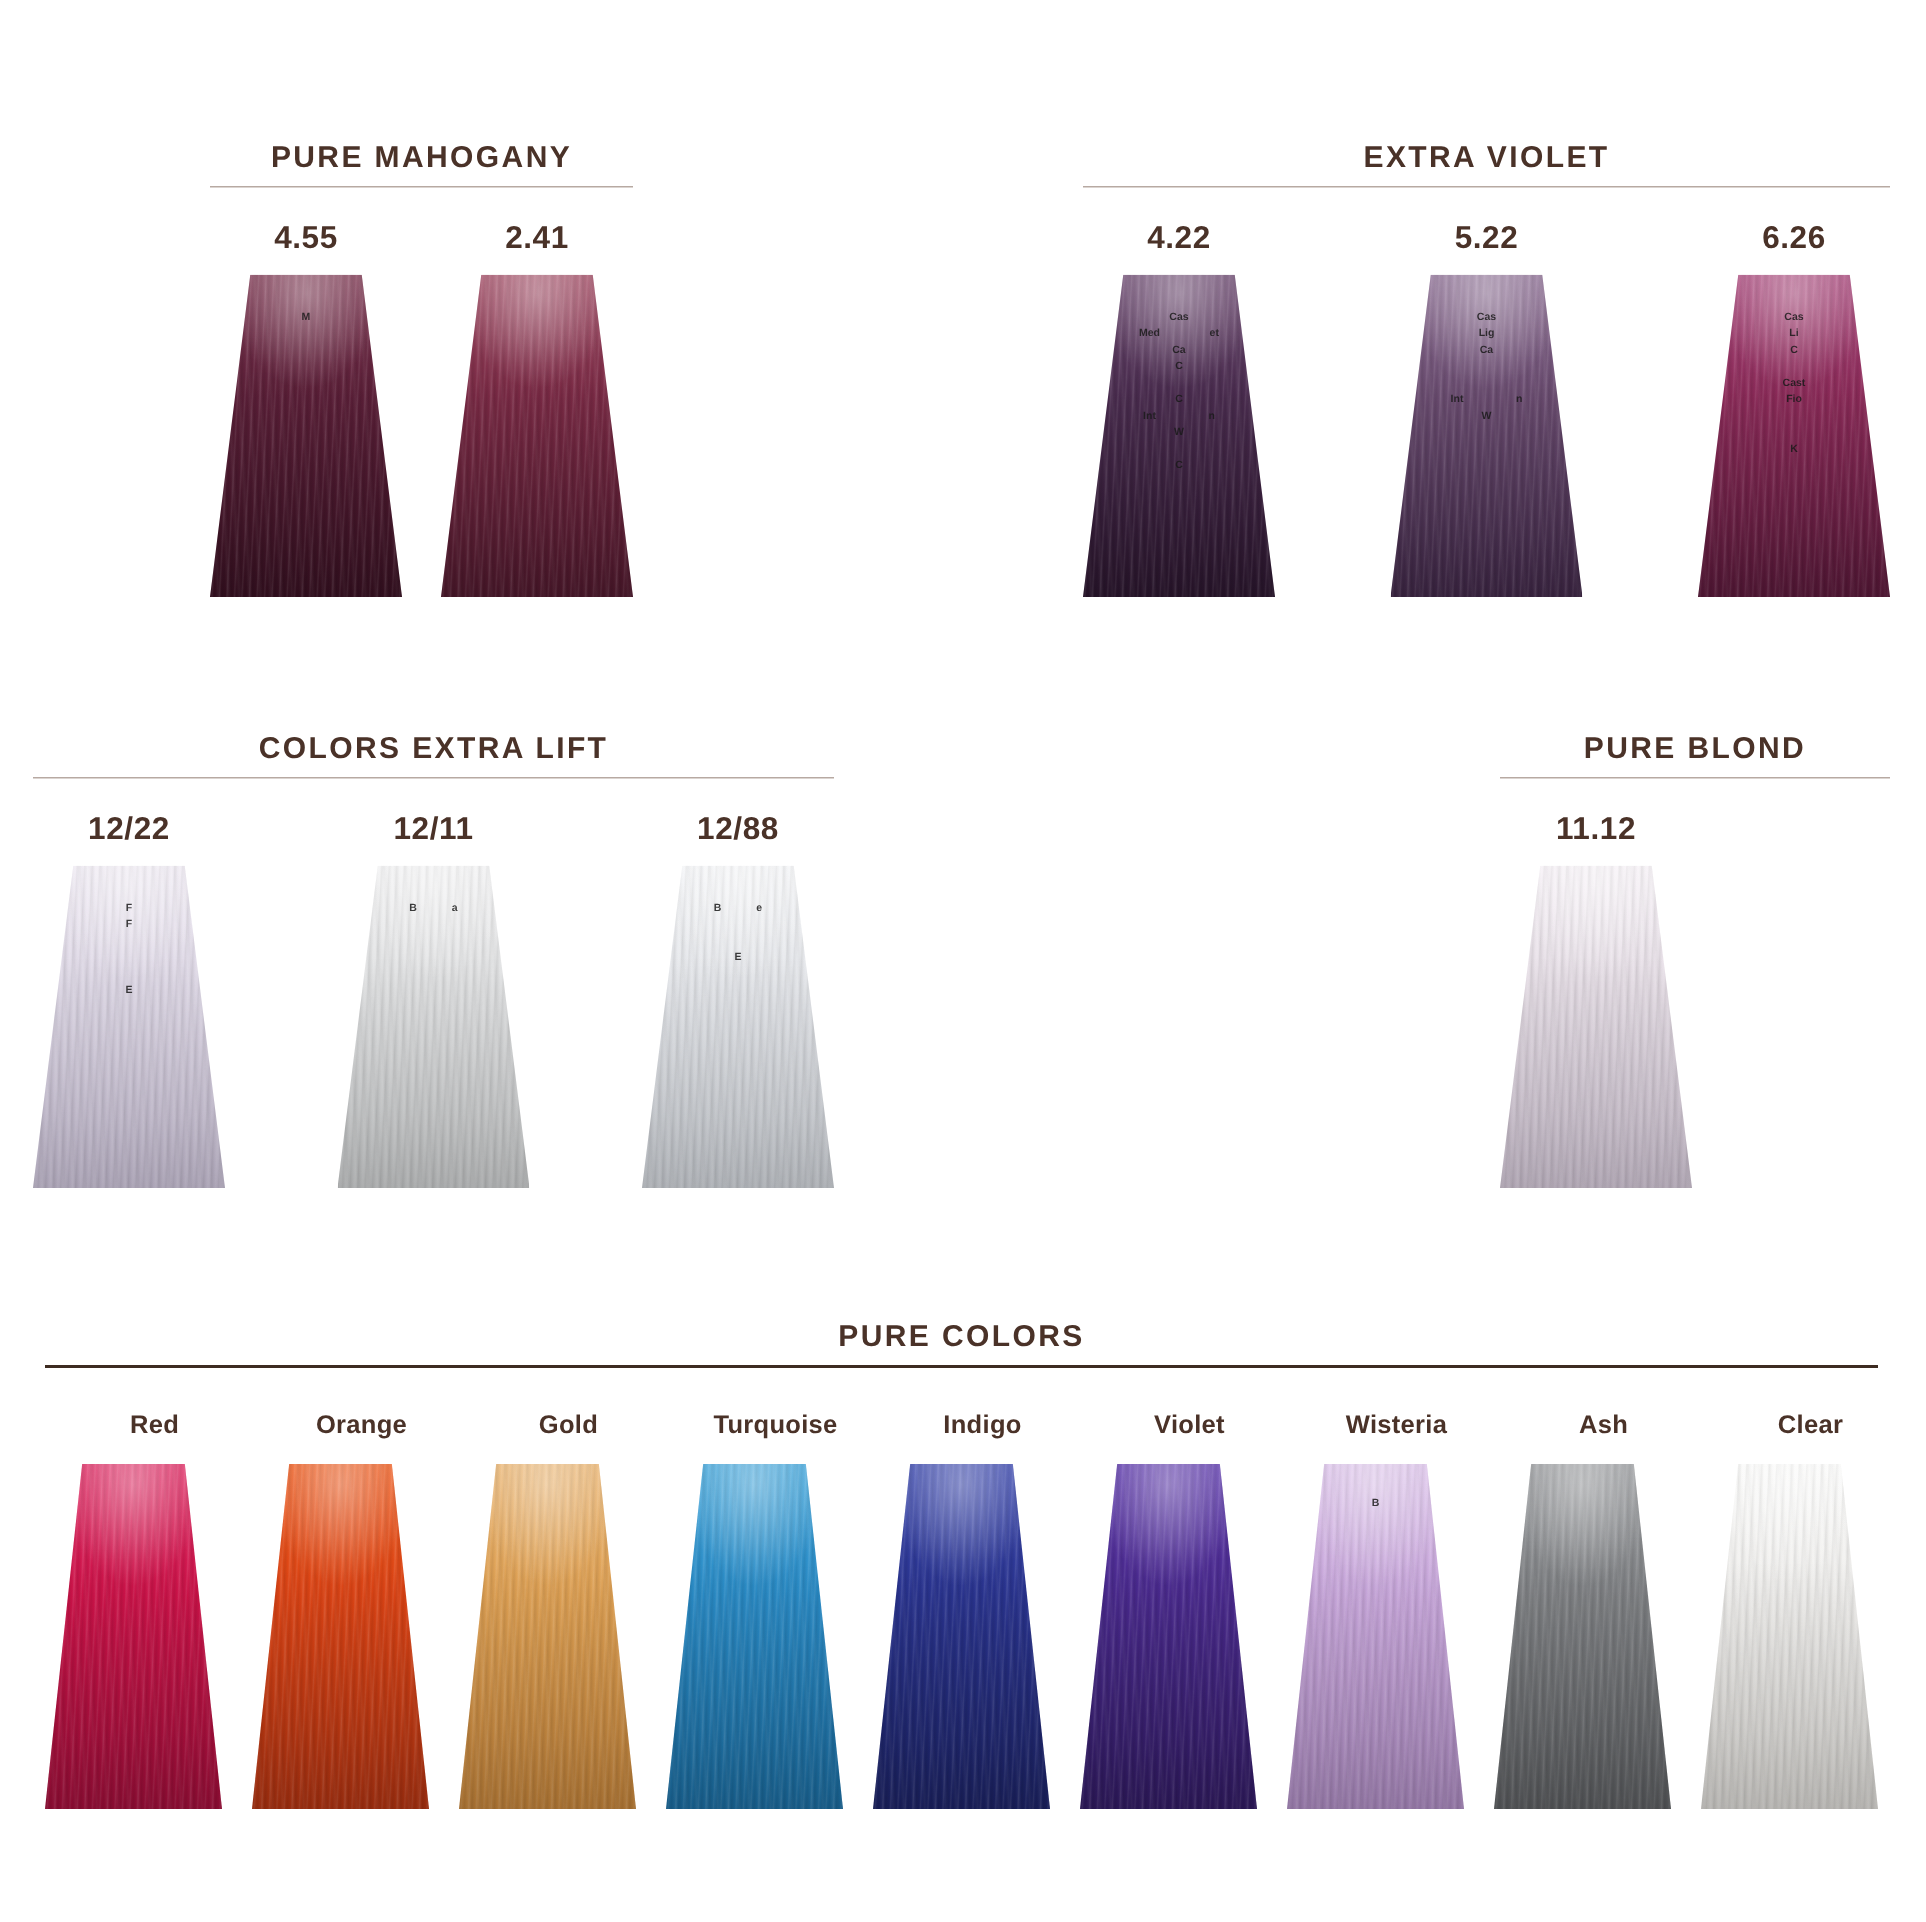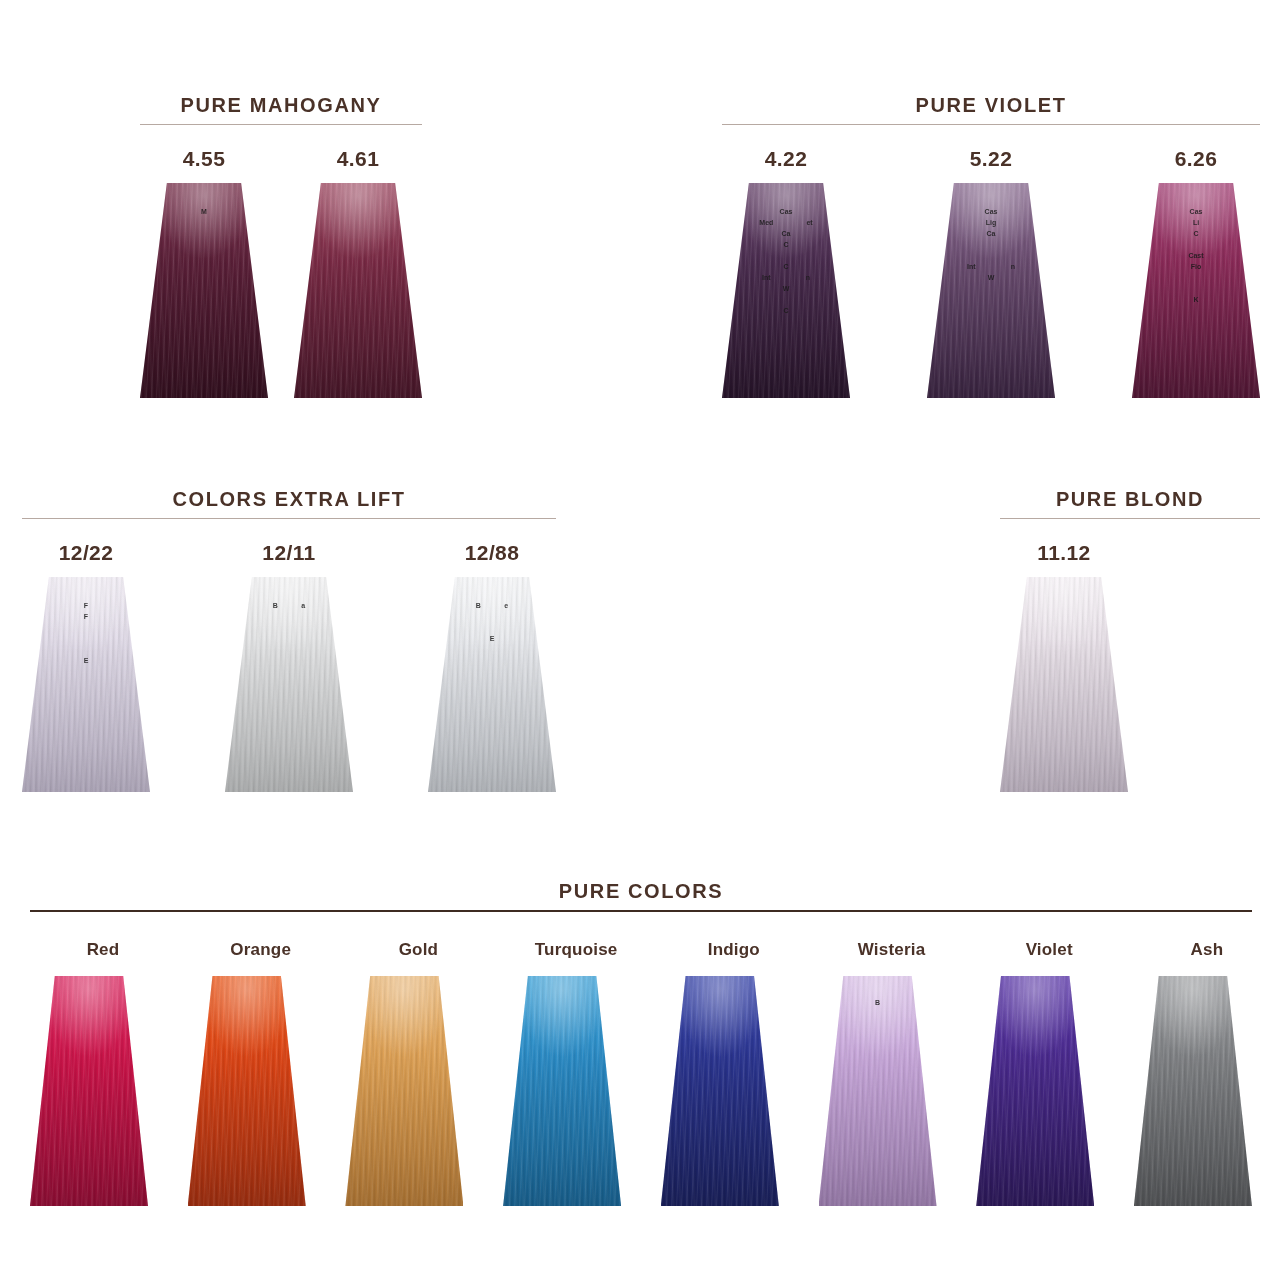--- a/index.html
+++ b/index.html
@@ -140,32 +140,32 @@
         <div class="swatch-cell">
           <div class="swatch-code ">4.55</div>
           <div class="swatch sw-lg">
             <div class="base" style="background: linear-gradient(rgb(124, 53, 80) 0%, rgb(91, 31, 56) 38%, rgb(59, 18, 36) 100%);"></div>
             <div class="strands"></div>
             <div class="sheen"></div>
             <div class="ghost-text" style="white-space: pre;">M</div>
           </div>
         </div>
         <div class="swatch-cell">
-          <div class="swatch-code ">4.61</div>
+          <div class="swatch-code ">2.41</div>
           <div class="swatch sw-lg">
             <div class="base" style="background: linear-gradient(rgb(160, 74, 99) 0%, rgb(122, 42, 69) 38%, rgb(82, 26, 47) 100%);"></div>
             <div class="strands"></div>
             <div class="sheen"></div>
           </div>
         </div>
       </div>
   </div>
 
   <div class="section" id="sec-violet">
-    <div class="section-title">PURE VIOLET</div>
+    <div class="section-title">EXTRA VIOLET</div>
     <div class="section-rule"></div>
     <div class="swatch-row">
         <div class="swatch-cell">
           <div class="swatch-code ">4.22</div>
           <div class="swatch sw-lg">
             <div class="base" style="background: linear-gradient(rgb(109, 74, 113) 0%, rgb(74, 44, 79) 38%, rgb(45, 23, 48) 100%);"></div>
             <div class="strands"></div>
             <div class="sheen"></div>
             <div class="ghost-text" style="white-space: pre;">Cas
 Med                 et
@@ -309,40 +309,48 @@
         </div>
         <div class="swatch-cell">
           <div class="swatch-code small">Indigo</div>
           <div class="swatch sw-pc">
             <div class="base" style="background: linear-gradient(rgb(58, 71, 173) 0%, rgb(42, 52, 144) 38%, rgb(29, 36, 104) 100%);"></div>
             <div class="strands"></div>
             <div class="sheen"></div>
           </div>
         </div>
         <div class="swatch-cell">
+          <div class="swatch-code small">Violet</div>
+          <div class="swatch sw-pc">
+            <div class="base" style="background: linear-gradient(rgb(92, 56, 171) 0%, rgb(74, 42, 142) 38%, rgb(51, 28, 102) 100%);"></div>
+            <div class="strands"></div>
+            <div class="sheen"></div>
+          </div>
+        </div>
+        <div class="swatch-cell">
           <div class="swatch-code small">Wisteria</div>
           <div class="swatch sw-pc">
             <div class="base" style="background: linear-gradient(rgb(220, 195, 234) 0%, rgb(201, 168, 220) 38%, rgb(177, 143, 198) 100%);"></div>
             <div class="strands"></div>
             <div class="sheen"></div>
             <div class="ghost-text" style="white-space: pre;">B</div>
           </div>
         </div>
         <div class="swatch-cell">
-          <div class="swatch-code small">Violet</div>
-          <div class="swatch sw-pc">
-            <div class="base" style="background: linear-gradient(rgb(92, 56, 171) 0%, rgb(74, 42, 142) 38%, rgb(51, 28, 102) 100%);"></div>
-            <div class="strands"></div>
-            <div class="sheen"></div>
-          </div>
-        </div>
-        <div class="swatch-cell">
           <div class="swatch-code small">Ash</div>
           <div class="swatch sw-pc">
             <div class="base" style="background: linear-gradient(rgb(154, 156, 159) 0%, rgb(127, 129, 132) 38%, rgb(95, 97, 100) 100%);"></div>
             <div class="strands"></div>
             <div class="sheen"></div>
           </div>
         </div>
+        <div class="swatch-cell">
+          <div class="swatch-code small">Clear</div>
+          <div class="swatch sw-pc">
+            <div class="base" style="background: linear-gradient(rgb(251, 251, 250) 0%, rgb(239, 238, 236) 38%, rgb(222, 220, 216) 100%);"></div>
+            <div class="strands"></div>
+            <div class="sheen"></div>
+          </div>
+        </div>
       </div>
   </div>
 
 </div>
 
 </body></html>

